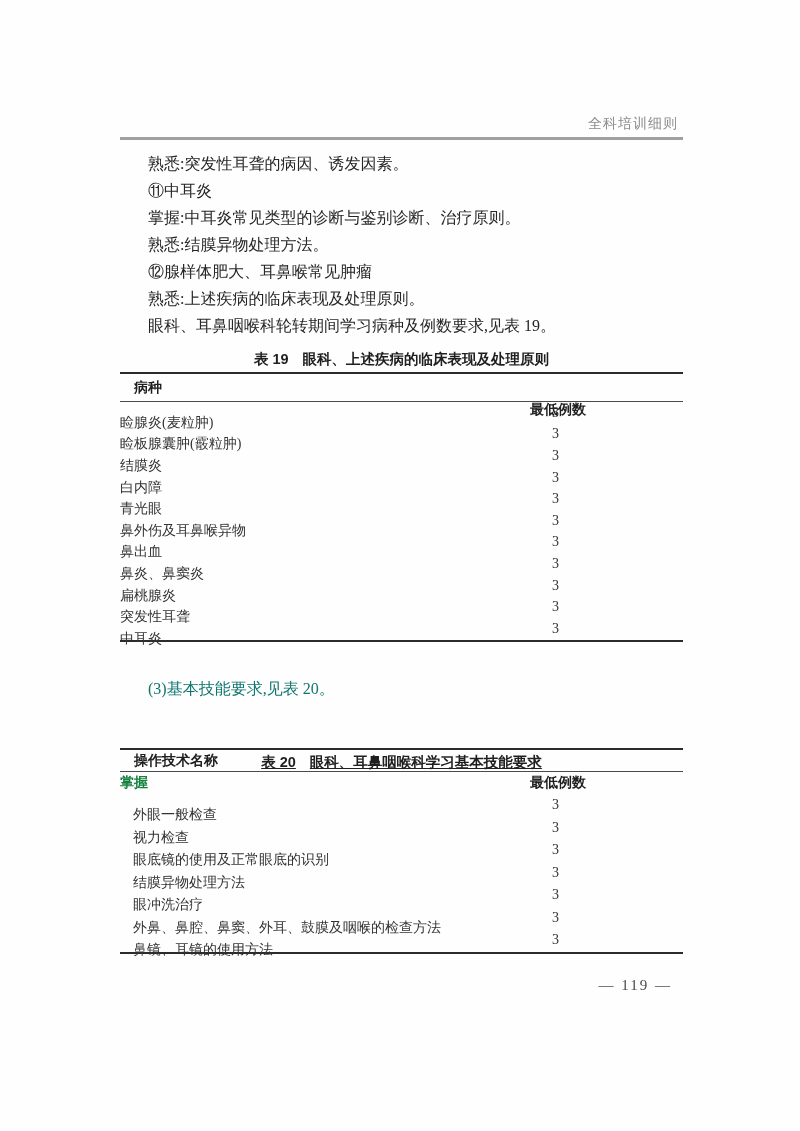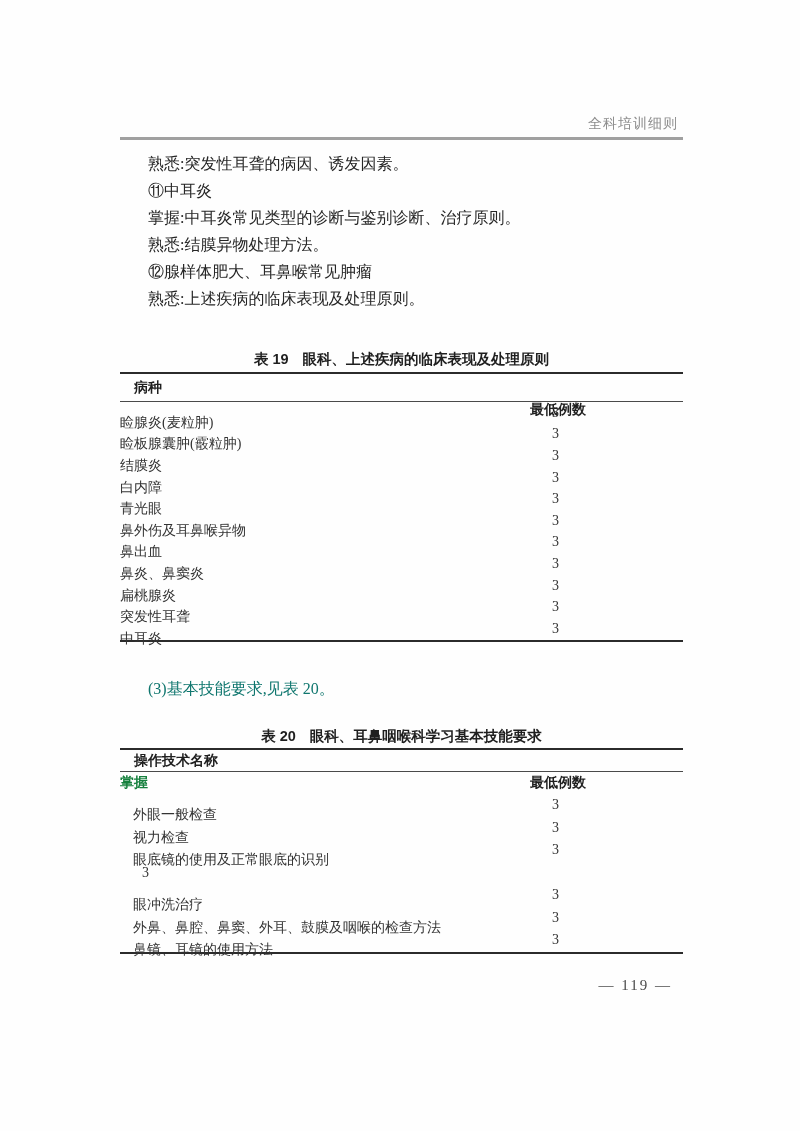--- a/index.html
+++ b/index.html
@@ -27,21 +27,21 @@
     position:absolute; top:150px; left:148px; width:520px;
     font-size:16px; line-height:27px; color:#262626;
   }
   .tbl-title {
     position:absolute; left:120px; width:563px;
     text-align:center;
     font-family:"Liberation Sans", sans-serif;
     font-weight:bold; font-size:14.5px; color:#1f1f1f;
   }
   .t19-title { top:350px; }
-  .t20-title { top:727px; }
+  .t20-title { top:753px;text-decoration:underline; }
   .tbl-title .tbl-label { margin-right:14px; }
   .note3 {
     position:absolute; top:679px; left:148px;
     font-size:16px; color:#0f766e;
   }
   .tbl {
     position:absolute; left:120px; width:563px;
     border-top:2px solid #2b2b2b;
     border-bottom:2px solid #2b2b2b;
     font-size:14px; color:#333;
@@ -80,20 +80,21 @@
   <div class="running-head">全科培训细则</div>
   <div class="head-rule"></div>
 
   <div class="body-block">
     <div>熟悉:突发性耳聋的病因、诱发因素。</div>
     <div>⑪中耳炎</div>
     <div>掌握:中耳炎常见类型的诊断与鉴别诊断、治疗原则。</div>
     <div>熟悉:结膜异物处理方法。</div>
     <div>⑫腺样体肥大、耳鼻喉常见肿瘤</div>
     <div>熟悉:上述疾病的临床表现及处理原则。</div>
+    <div>眼科、耳鼻咽喉科轮转期间学习病种及例数要求,见表 19。</div>
   </div>
 
   <div class="tbl-title t19-title">
     <span class="tbl-label">表 19</span><span>眼科、上述疾病的临床表现及处理原则</span>
   </div>
 
   <div class="tbl t19">
     <div class="tbl-head">
       <div class="c1">病种</div>
       <div class="c2">最低例数</div>
@@ -162,20 +163,21 @@
       </div>
     <div class="tbl-row">
         <div class="c1">视力检查</div>
         <div class="c2">3</div>
       </div>
     <div class="tbl-row">
         <div class="c1">眼底镜的使用及正常眼底的识别</div>
         <div class="c2">3</div>
       </div>
     <div class="tbl-row">
+        <div class="c1">结膜异物处理方法</div>
         <div class="c2">3</div>
       </div>
     <div class="tbl-row">
         <div class="c1">眼冲洗治疗</div>
         <div class="c2">3</div>
       </div>
     <div class="tbl-row">
         <div class="c1">外鼻、鼻腔、鼻窦、外耳、鼓膜及咽喉的检查方法</div>
         <div class="c2">3</div>
       </div>

